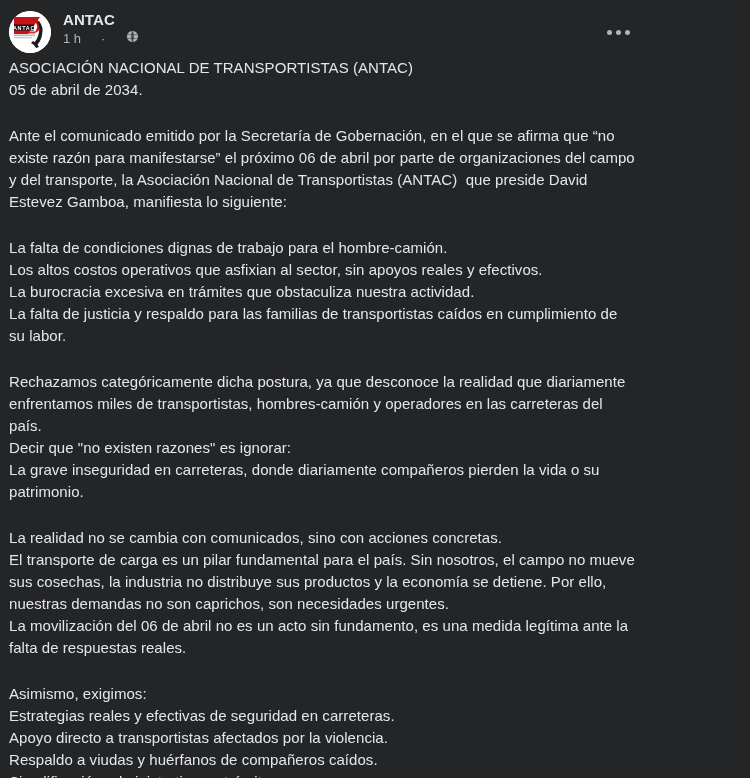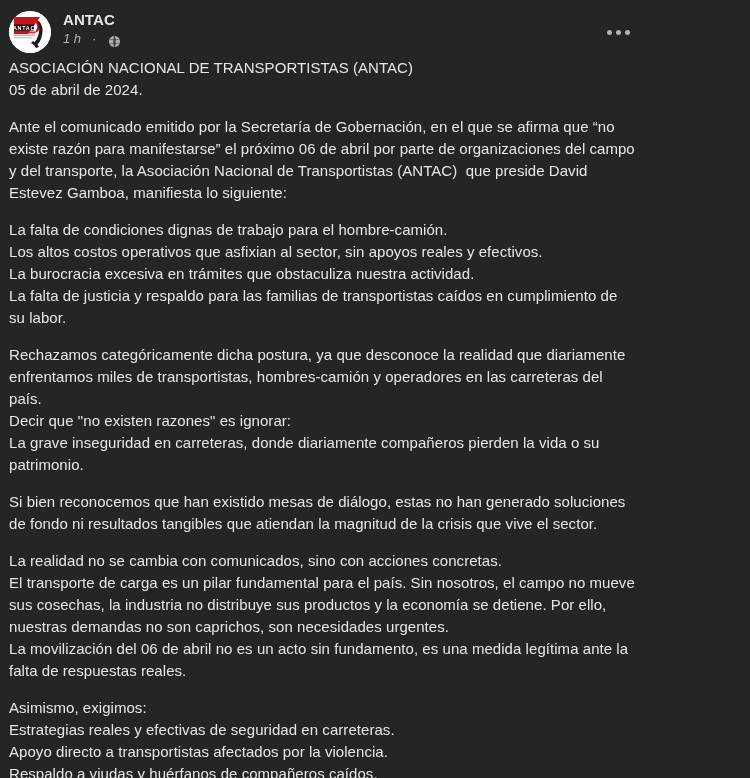--- a/index.html
+++ b/index.html
@@ -55,27 +55,26 @@
   }
   .page-name {
     font-size: 15px;
     font-weight: bold;
     color: #e4e6eb;
     line-height: 19px;
     letter-spacing: .1px;
   }
   .meta-row {
     display: flex;
-    align-items: flex-end;
-    gap: 11px;
+    align-items: flex-start;
+    gap: 20px;
     font-size: 13px;
     color: #b0b3b8;
     line-height: 18px;
     margin-top: 1px;
-    font-style: italic;
   }
   .meta-dot {
     font-size: 13px;
     color: #b0b3b8;
     line-height: 18px;
   }
   .globe-icon {
     display: inline-flex;
     align-items: center;
     margin-left: 1px;
@@ -110,21 +109,21 @@
     line-height: 22px;
     color: #e4e6eb;
     letter-spacing: .05px;
     flex: 1 1 auto;
   }
   .para {
     margin: 0;
     white-space: pre-wrap;
   }
   .para + .para { margin-top: 0; }
-  .para.gap { margin-top: 15px; }
+  .para.gap { margin-top: 24px; }
 </style>
 </head>
 <body>
 
 <div class="post">
 
   <div class="post-header">
 
     <div class="avatar">
       <svg width="42" height="42" viewBox="0 0 42 42" aria-hidden="true">
@@ -162,30 +161,29 @@
 
     <div class="more-btn">
       <i></i>
       <i></i>
       <i></i>
     </div>
   </div>
 
   <div class="post-body">
     <p class="para">ASOCIACIÓN NACIONAL DE TRANSPORTISTAS (ANTAC)
-05 de abril de 2024.</p>
+05 de abril de 2034.</p>
     <p class="para gap">Ante el comunicado emitido por la Secretaría de Gobernación, en el que se afirma que “no existe razón para manifestarse” el próximo 06 de abril por parte de organizaciones del campo y del transporte, la Asociación Nacional de Transportistas (ANTAC)  que preside David Estevez Gamboa, manifiesta lo siguiente:</p>
     <p class="para gap">La falta de condiciones dignas de trabajo para el hombre-camión.
 Los altos costos operativos que asfixian al sector, sin apoyos reales y efectivos.
 La burocracia excesiva en trámites que obstaculiza nuestra actividad.
 La falta de justicia y respaldo para las familias de transportistas caídos en cumplimiento de su labor.</p>
     <p class="para gap">Rechazamos categóricamente dicha postura, ya que desconoce la realidad que diariamente enfrentamos miles de transportistas, hombres-camión y operadores en las carreteras del país.
 Decir que "no existen razones" es ignorar:
 La grave inseguridad en carreteras, donde diariamente compañeros pierden la vida o su patrimonio.</p>
-    <p class="para gap">Si bien reconocemos que han existido mesas de diálogo, estas no han generado soluciones de fondo ni resultados tangibles que atiendan la magnitud de la crisis que vive el sector.</p>
     <p class="para gap">La realidad no se cambia con comunicados, sino con acciones concretas.
 El transporte de carga es un pilar fundamental para el país. Sin nosotros, el campo no mueve sus cosechas, la industria no distribuye sus productos y la economía se detiene. Por ello, nuestras demandas no son caprichos, son necesidades urgentes.
 La movilización del 06 de abril no es un acto sin fundamento, es una medida legítima ante la falta de respuestas reales.</p>
     <p class="para gap">Asimismo, exigimos:
 Estrategias reales y efectivas de seguridad en carreteras.
 Apoyo directo a transportistas afectados por la violencia.
 Respaldo a viudas y huérfanos de compañeros caídos.
 Simplificación administrativa en trámites.
 Condiciones justas para la operación del transporte de carga.</p>
   </div>

